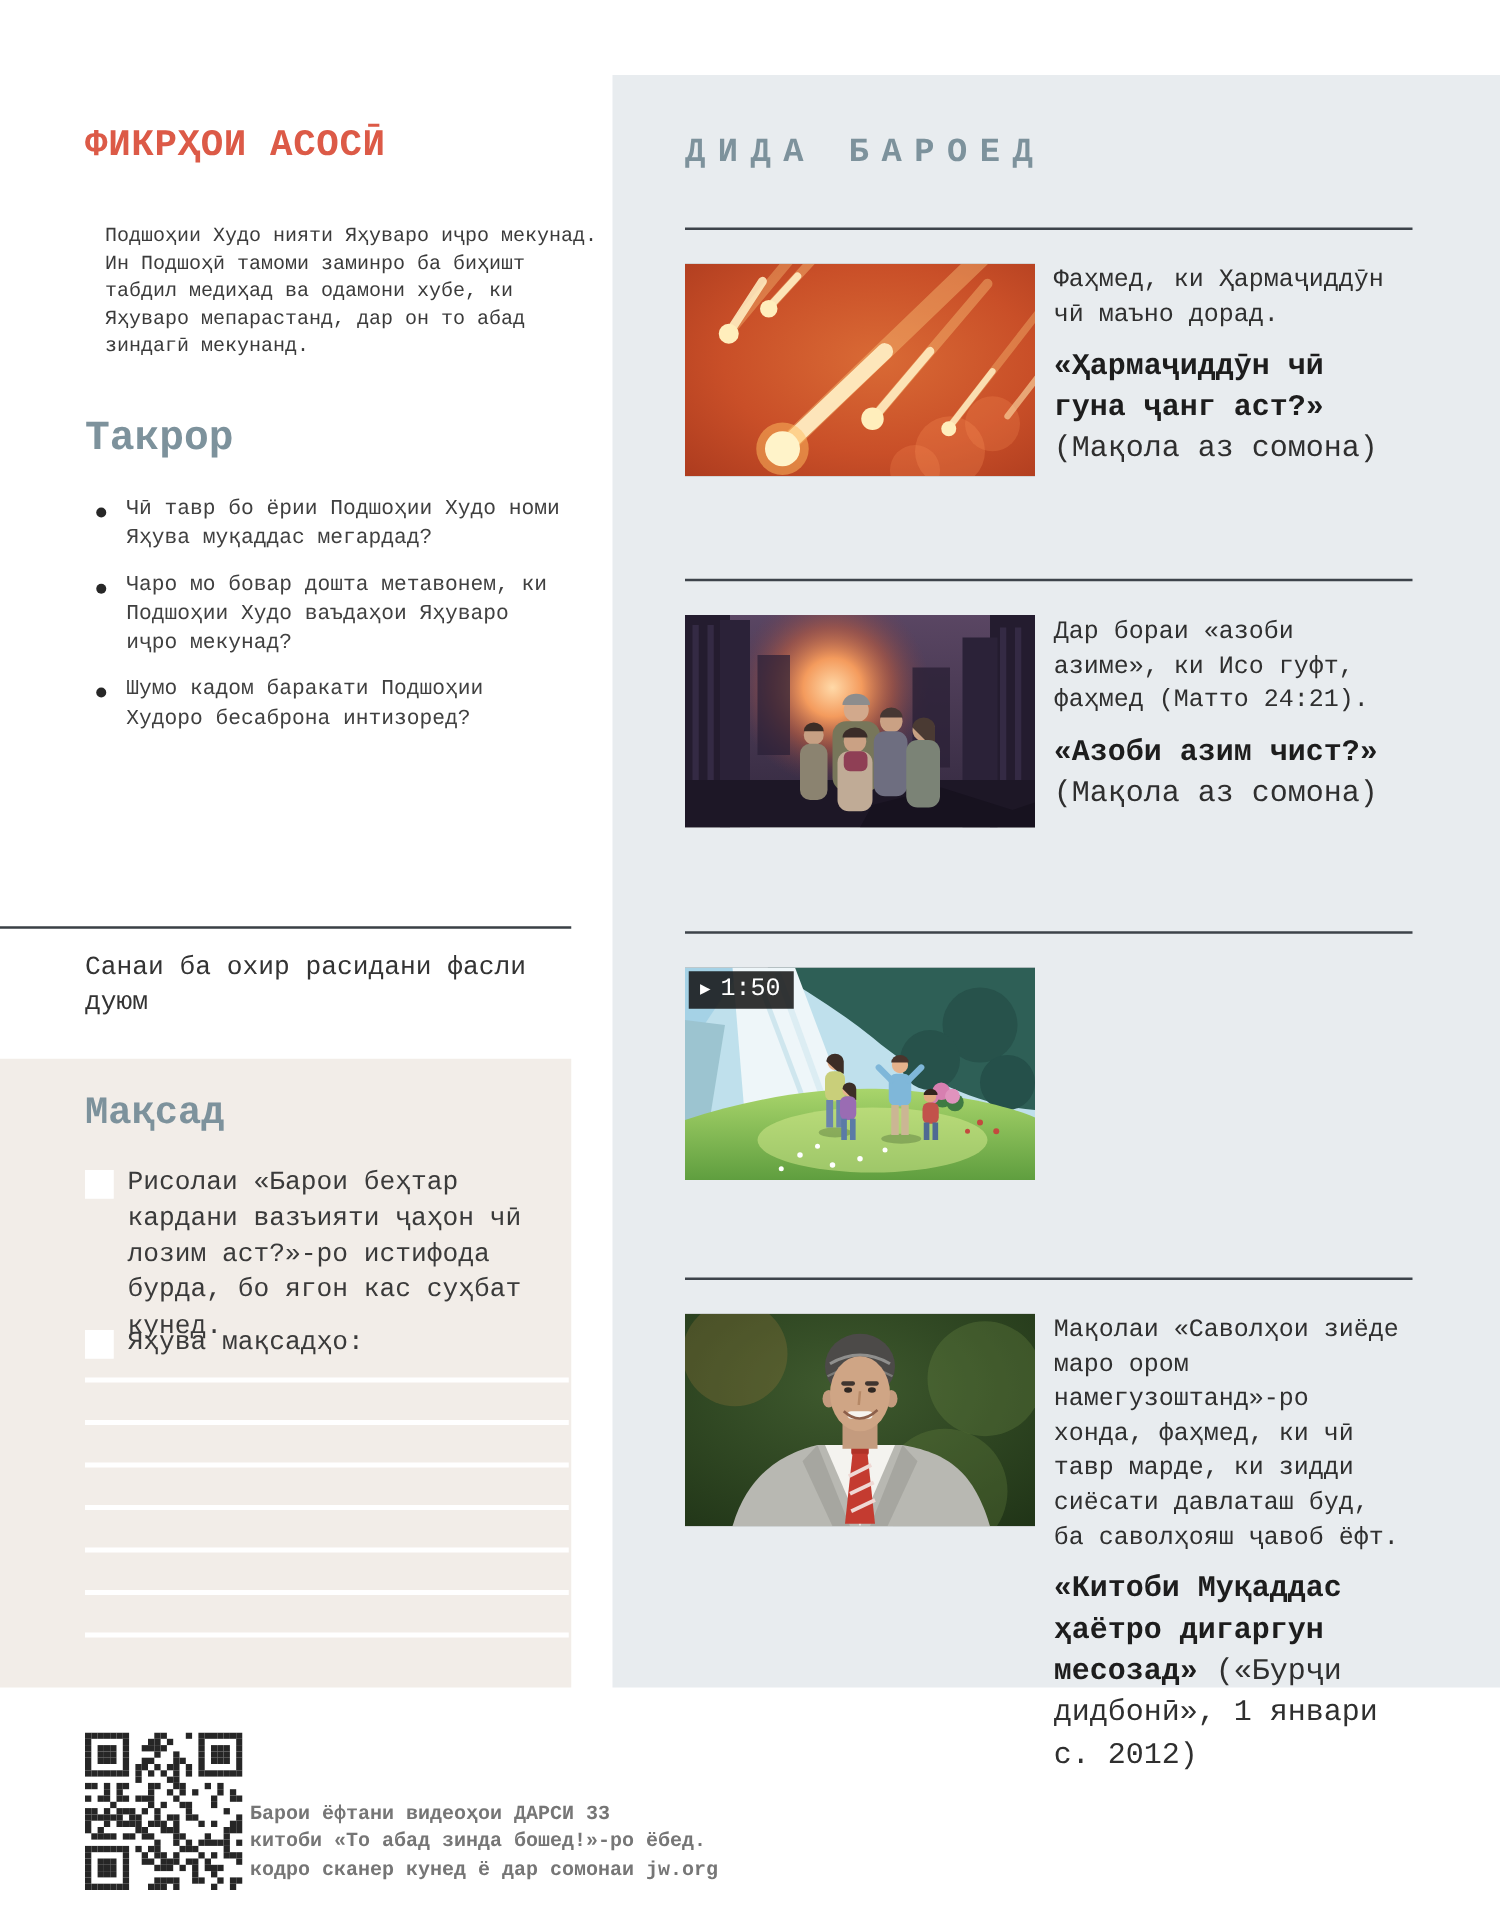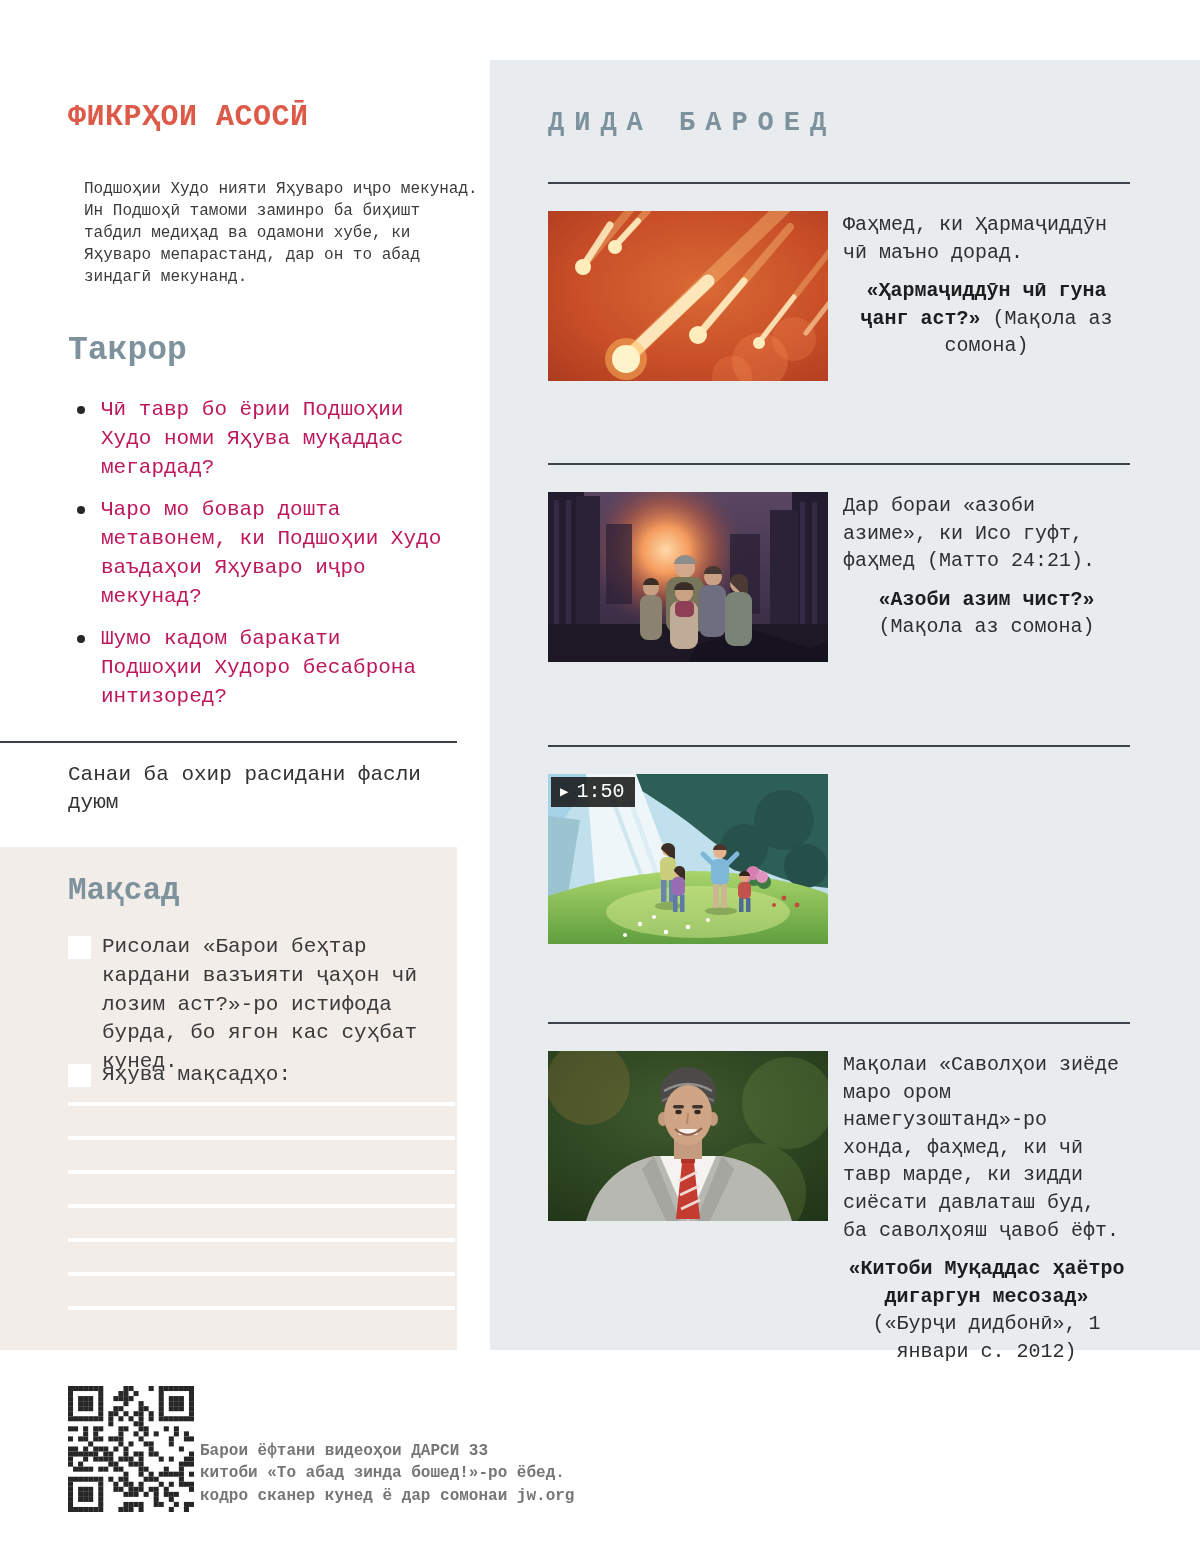--- a/index.html
+++ b/index.html
@@ -8,21 +8,21 @@
 
   
   .l-title{position:absolute;left:68px;top:100px;margin:0;width:400px;
            font-size:30px;font-weight:700;letter-spacing:.5px;color:#dc5a47;}
   .intro{position:absolute;left:68px;top:163px;margin:16px;width:394px;
          font-size:16px;line-height:1.37;color:#3b3b3b;}
   .rev-title{position:absolute;left:68px;top:332px;margin:0;
              font-size:33px;font-weight:700;color:#7d929c;}
   .questions{position:absolute;left:68px;top:396px;margin:0;padding:0;width:380px;list-style:none;}
   .questions li{position:relative;padding-left:33px;margin-bottom:14px;
-                font-size:21px;line-height:1.37;color:#be185d;}
+                font-size:17px;line-height:1.37;color:#404040;}
   .questions li::before{content:"";position:absolute;left:9px;top:10px;width:8px;height:8px;
                 border-radius:50%;background:#272727;}
   .left-rule{position:absolute;left:0;top:741px;width:457px;height:2px;background:#3a4045;}
   .season{position:absolute;left:68px;top:761px;margin:0;width:394px;
           font-size:21px;line-height:1.35;color:#333;}
 
   
   .goal{position:absolute;left:0;top:847px;width:457px;height:503px;background:#f2ede8;}
   .goal h2{position:absolute;left:68px;top:26px;margin:0;font-size:31px;font-weight:700;color:#7d929c;text-align:center;}
   .g-item{position:absolute;left:68px;width:378px;display:flex;gap:11px;}
@@ -36,21 +36,21 @@
   .right{position:absolute;left:490px;top:60px;width:822px;height:1290px;background:#e8ecef;}
   .r-title{position:absolute;left:58px;top:48px;margin:0;font-size:27px;font-weight:700;
            letter-spacing:10px;color:#7d929c;white-space:nowrap;}
   .rv-item{position:absolute;left:58px;width:582px;}
   .rv-item hr{margin:0;border:none;border-top:2px solid #3d434a;width:100%;}
   .rv-row{display:flex;gap:15px;margin-top:27px;}
   .rv-thumb{position:relative;flex:none;width:280px;height:170px;overflow:hidden;background:#999;}
   .rv-thumb svg{display:block;width:280px;height:170px;}
   .rv-text{width:289px;}
   .rv-desc{margin:0;font-size:20px;line-height:1.38;color:#2f2f2f;}
-  .rv-link{margin:11px 0 0 0;font-size:20px;line-height:1.38;color:#2f2f2f;text-align:center;}
+  .rv-link{margin:11px 0 0 0;font-size:24px;line-height:1.38;color:#2f2f2f;}
   .rv-link strong{font-weight:700;color:#1d1d1d;}
   .badge{position:absolute;top:3px;left:3px;display:flex;align-items:center;gap:8px;
          background:rgba(18,18,18,.85);color:#fff;padding:3px 11px 4px 9px;
          font-size:20px;font-weight:400;}
   .badge .tri{font-size:14px;line-height:1;}
 
   
   .qr{position:absolute;left:68px;top:1386px;width:126px;height:126px;}
   .f-text{position:absolute;left:200px;top:1440px;font-size:16px;font-weight:700;
           line-height:1.4;color:#767676;}

